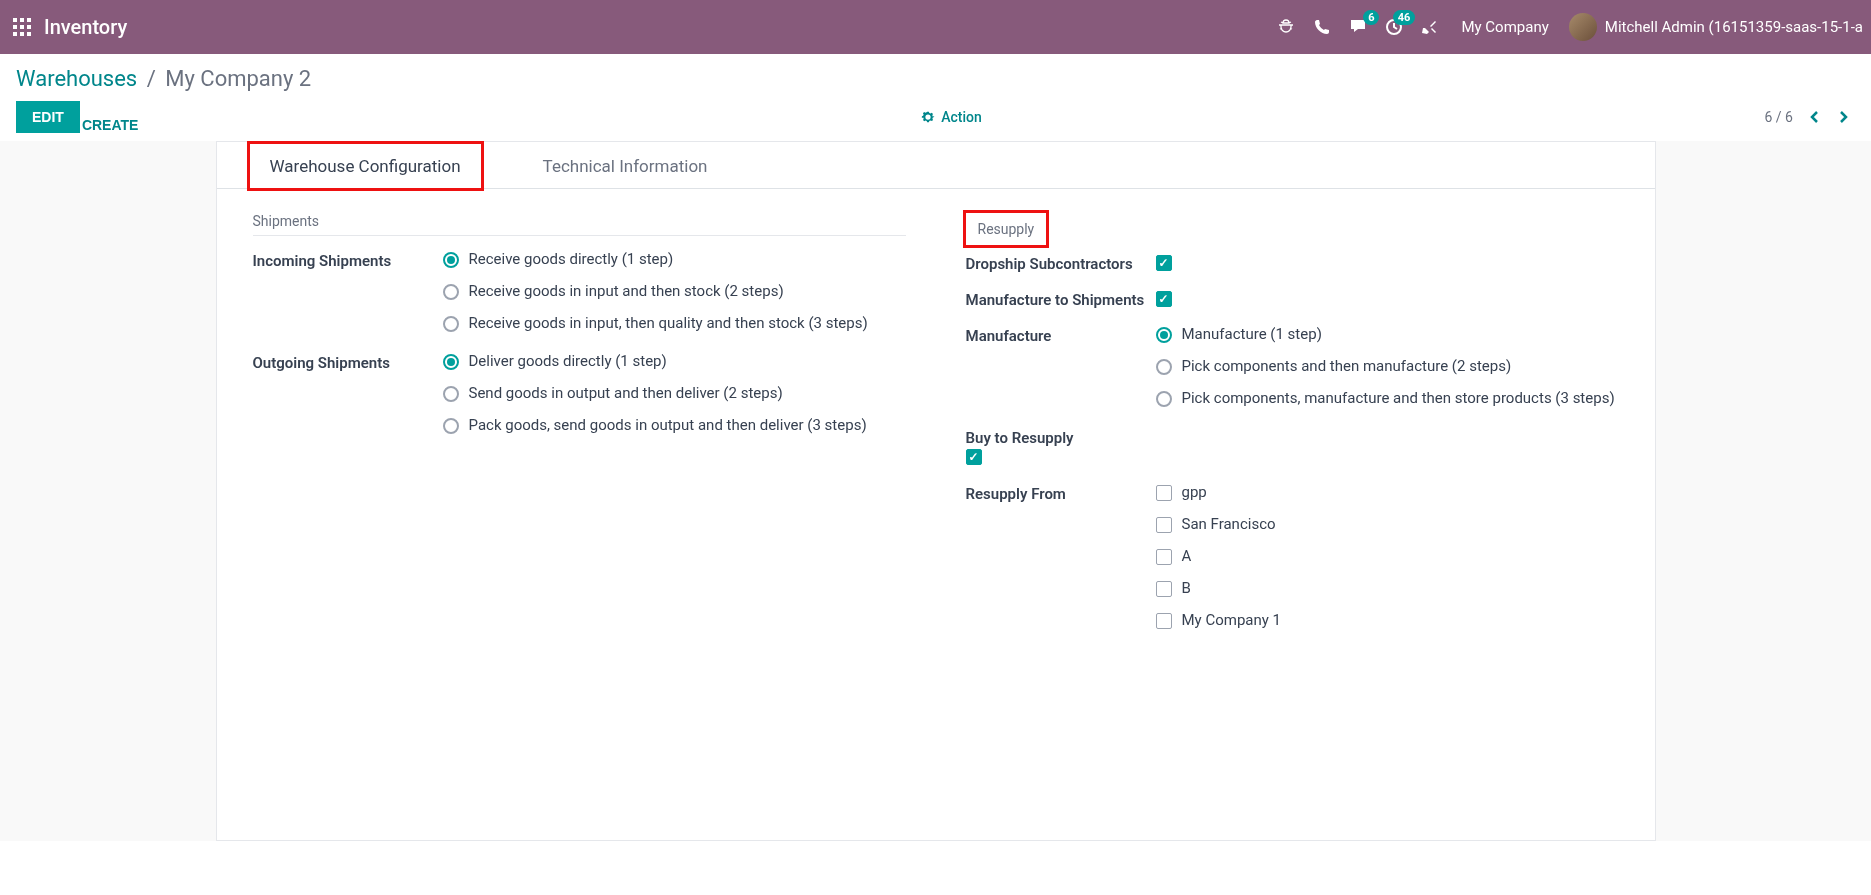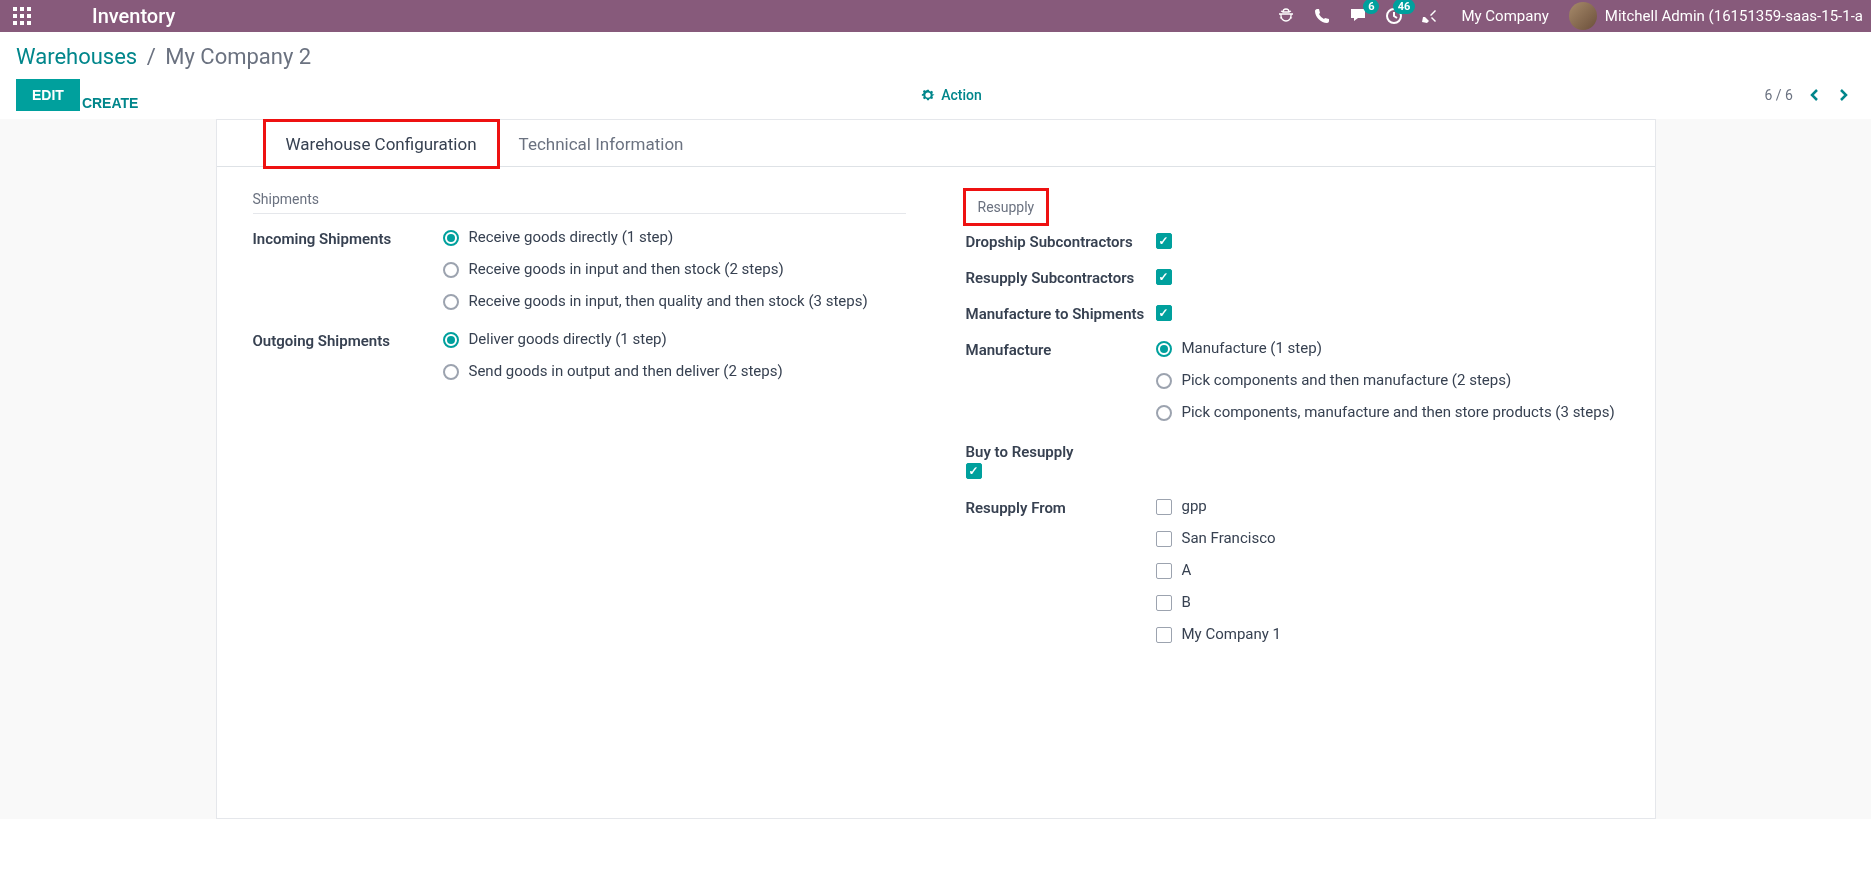--- a/index.html
+++ b/index.html
@@ -1,17 +1,17 @@
 <!DOCTYPE html>
 <html><head>
 <meta charset="utf-8">
 <style>
 * { box-sizing: border-box; margin: 0; padding: 0; }
 body { font-family: -apple-system, BlinkMacSystemFont, "Segoe UI", Roboto, "Helvetica Neue", Arial, sans-serif; font-size: 14px; color: #374151; background: #fff; }
-.navbar { background: #875a7b; color: #fff; display: flex; align-items: center; height: 32px; padding: 0 8px; gap: 48px; }
+.navbar { background: #875a7b; color: #fff; display: flex; align-items: center; height: 54px; padding: 0 8px; }
 .nav-apps { width: 28px; height: 28px; display: flex; align-items: center; justify-content: center; margin-right: 8px; cursor: pointer; }
 .nav-app-title { font-size: 20px; font-weight: 500; color: #fff; margin-right: 24px; }
 .nav-menu { display: flex; gap: 0; }
 .nav-menu-item { padding: 0 18px; line-height: 46px; color: #fff; font-size: 15px; cursor: pointer; }
 .nav-spacer { flex: 1; }
 .nav-right { display: flex; align-items: center; gap: 14px; }
 .nav-icon { width: 22px; height: 22px; display: flex; align-items: center; justify-content: center; cursor: pointer; color: #fff; position: relative; }
 .badge { position: absolute; top: -6px; right: -10px; background: #00a09d; color: #fff; font-size: 11px; font-weight: 700; padding: 1px 5px; border-radius: 10px; }
 .nav-company { color: #ffffff; font-size: 15px; cursor: pointer; padding: 0 6px; }
 .nav-user { display: flex; align-items: center; gap: 8px; color: #fff; font-size: 15px; cursor: pointer; }
@@ -25,21 +25,21 @@
 .cp-left { display: flex; align-items: flex-end; gap: 2px; }
 .btn-primary { background: #00a09d; color: #fff; border: none; padding: 8px 16px; font-size: 14px; font-weight: 600; cursor: pointer; }
 .btn-link { color: #00868b; font-weight: 600; font-size: 14px; background: none; border: none; cursor: pointer; }
 .cp-center { display: flex; align-items: center; gap: 6px; color: #00868b; font-weight: 500; cursor: pointer; }
 .cp-right { display: flex; align-items: center; gap: 10px; }
 .pager { color: #6b7280; font-size: 14px; }
 .pager-arrows { display: flex; gap: 4px; }
 .pager-arrow { width: 24px; height: 24px; display: flex; align-items: center; justify-content: center; color: #00868b; cursor: pointer; }
 .sheet-container { background: #f9f9f9; padding: 0; margin-top: 8px; }
 .sheet { max-width: 1440px; margin: 0 auto; background: #fff; border: 1px solid #e5e7eb; padding: 0; min-height: 700px; }
-.tabs { display: flex; border-bottom: 1px solid #dee2e6; padding-left: 48px; }
+.tabs { display: flex; border-bottom: 1px solid #dee2e6; padding-left: 32px; gap: 40px; }
 .tab { padding: 12px 20px; font-size: 17px; color: #6b7280; cursor: pointer; border: 1px solid transparent; border-bottom: none; position: relative; top: 1px; }
 .tab.active { color: #374151; border-color: #dee2e6; border-bottom: 1px solid #fff; background: #fff; }
 .tab.highlighted { outline: 3px solid #e11; outline-offset: -1px; }
 .tab-content { padding: 24px 36px; }
 .columns { display: flex; gap: 60px; }
 .col { flex: 1; }
 .section-title { font-size: 14px; color: #6b7280; border-bottom: 1px solid #e5e7eb; padding-bottom: 6px; margin-bottom: 14px; }
 .section-title.highlighted { display: inline-block; outline: 3px solid #e11; padding: 8px 12px; border-bottom: none; margin-bottom: 8px; }
 .field-row { display: flex; margin-bottom: 8px; }
 .field-label { width: 190px; font-weight: 600; font-size: 15px; color: #374151; flex-shrink: 0; padding-top: 2px; }
@@ -182,40 +182,38 @@
             <div class="field-label">Outgoing Shipments</div>
             <div class="field-value">
               <div class="radio-item">
                 <span class="radio-circle checked"></span>
                 <span>Deliver goods directly (1 step)</span>
               </div>
               <div class="radio-item">
                 <span class="radio-circle"></span>
                 <span>Send goods in output and then deliver (2 steps)</span>
               </div>
+              <div class="radio-item">
+                <span class="radio-circle"></span>
+                <span>Pack goods, send goods in output and then deliver (3 steps)</span>
+              </div>
             </div>
           </div>
         </div>
 
         <div class="col">
           <div><span class="section-title highlighted">Resupply</span></div>
 
           <div class="field-row">
             <div class="field-label">Dropship Subcontractors</div>
             <div class="field-value check-only">
               <span class="check-box checked"></span>
             </div>
           </div>
 
-          <div class="field-row">
-            <div class="field-label">Resupply Subcontractors</div>
-            <div class="field-value check-only">
-              <span class="check-box checked"></span>
-            </div>
-          </div>
 
           <div class="field-row">
             <div class="field-label">Manufacture to Shipments</div>
             <div class="field-value check-only">
               <span class="check-box checked"></span>
             </div>
           </div>
 
           <div class="field-row">
             <div class="field-label">Manufacture</div>

